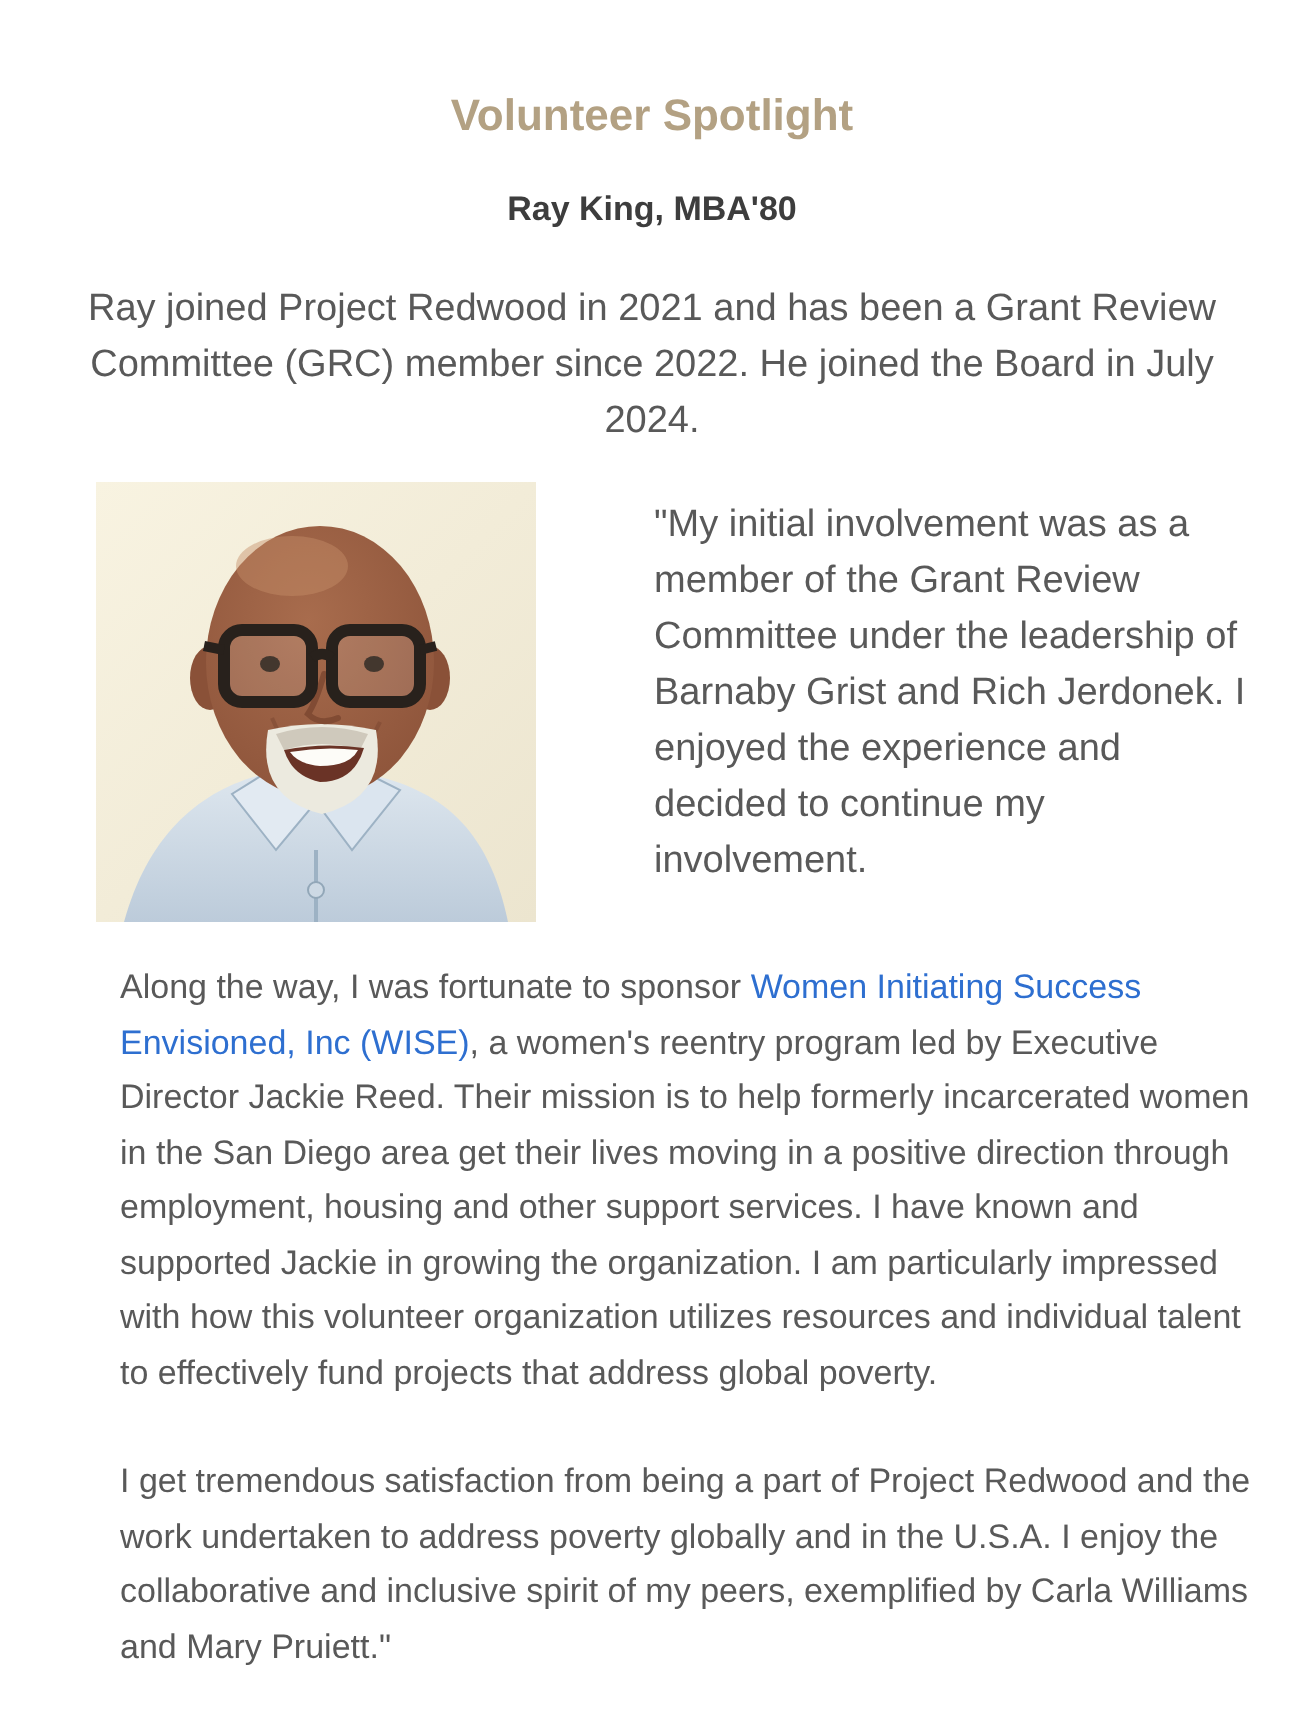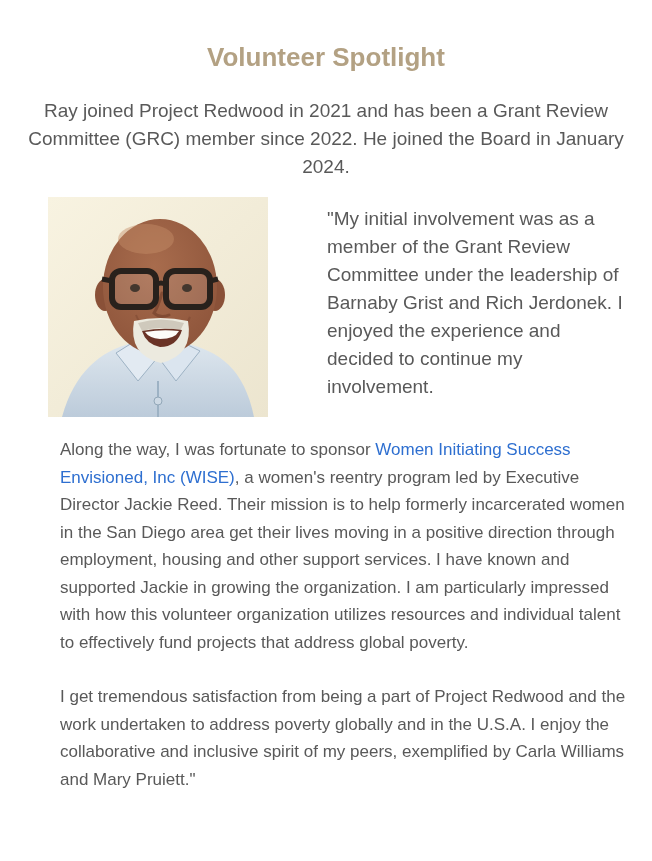--- a/index.html
+++ b/index.html
@@ -13,21 +13,21 @@
     width: 652px;
     height: 861px;
     background: #ffffff;
     overflow: hidden;
     box-sizing: border-box;
     padding-top: 44px;
   }
   .page-title {
     margin: 0;
     text-align: center;
-    font-size: 26px;
+    font-size: 22px;
     line-height: 27px;
     font-weight: bold;
     color: #b3a183;
   }
   .spotlight-name {
     margin: 24px 0 0 0;
     text-align: center;
     font-size: 17px;
     line-height: 20px;
     font-weight: bold;
@@ -83,22 +83,23 @@
     cursor: pointer;
   }
 </style>
 </head>
 <body>
 
 <div class="page">
 
   <h1 class="page-title">Volunteer Spotlight</h1>
 
+  <h2 class="spotlight-name">Ray King, MBA'80</h2>
 
-  <p class="intro-paragraph">Ray joined Project Redwood in 2021 and has been a Grant Review Committee (GRC) member since 2022. He joined the Board in January 2024.</p>
+  <p class="intro-paragraph">Ray joined Project Redwood in 2021 and has been a Grant Review Committee (GRC) member since 2022. He joined the Board in July 2024.</p>
 
   <div class="media-row">
 
     <div class="portrait-photo">
       <svg viewBox="0 0 220 220" role="img" aria-label="Portrait photo of Ray King, a smiling bald man with dark-rimmed glasses and a white goatee, wearing a light blue collared shirt against a cream background">
         <defs>
           <linearGradient id="bgGrad" x1="0" y1="0" x2="1" y2="1">
             <stop offset="0" stop-color="#f8f3e1"></stop>
             <stop offset="1" stop-color="#ece5cf"></stop>
           </linearGradient>

